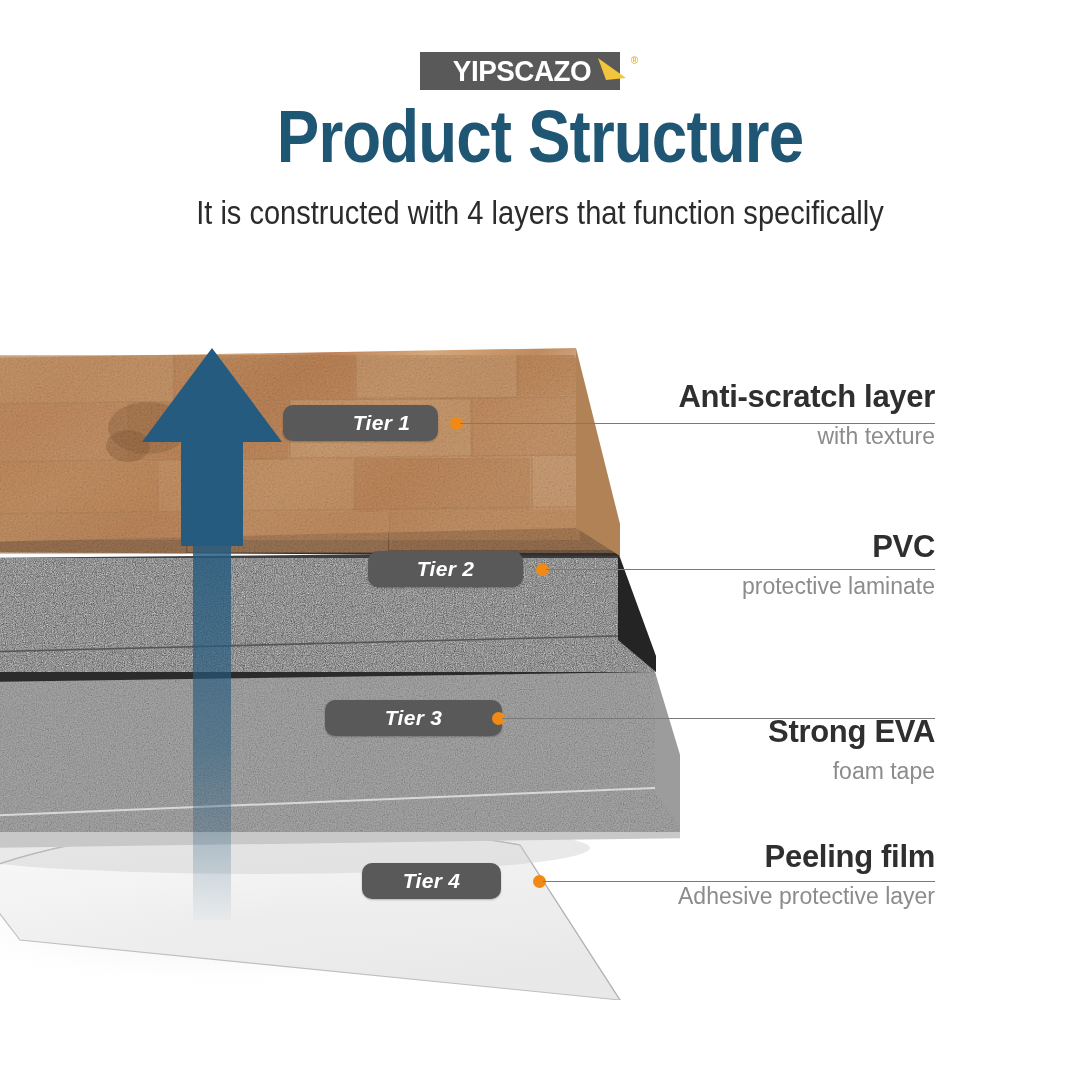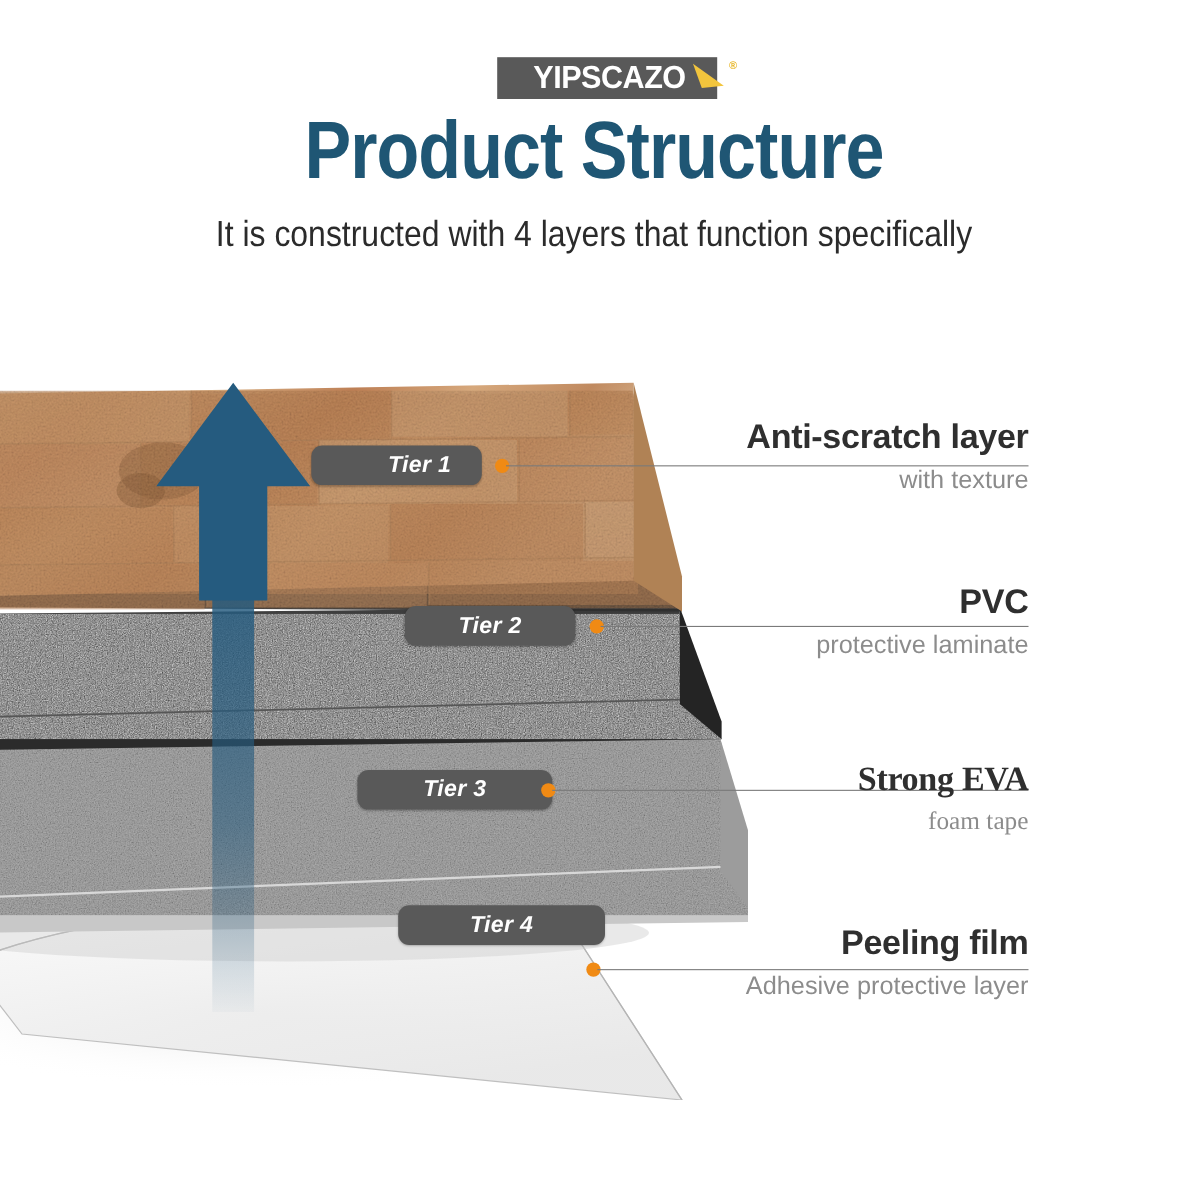--- a/index.html
+++ b/index.html
@@ -9,21 +9,21 @@
     font-family: "Liberation Sans", sans-serif;
     overflow: hidden;
   }
   #stage { position: relative; width: 1080px; height: 1080px; background: #fff; }
 
   
   #logo {
     position: absolute; left: 420px; top: 52px;
     width: 200px; height: 38px;
     background: #595959;
-    display: flex; align-items: center; justify-content: center; margin-left: 32px;
+    display: flex; align-items: center; justify-content: center;
   }
   #logo-text {
     color: #ffffff;
     font-size: 29px;
     font-weight: bold;
     letter-spacing: -0.5px;
     font-family: "Liberation Sans", sans-serif;
     transform: scaleX(0.96);
     line-height: 1;
     padding-left: 4px;
@@ -93,21 +93,21 @@
   #line1 { left: 460px; top: 423px; width: 475px; }
 
   #pill2 { left: 368px; top: 551px; width: 155px; }
   #dot2  { left: 536px; top: 563px; }
   #line2 { left: 546px; top: 569px; width: 389px; }
 
   #pill3 { left: 325px; top: 700px; width: 177px; }
   #dot3  { left: 492px; top: 712px; }
   #line3 { left: 502px; top: 718px; width: 433px; }
 
-  #pill4 { left: 362px; top: 823px; width: 188px; }
+  #pill4 { left: 362px; top: 863px; width: 139px; }
   #dot4  { left: 533px; top: 875px; }
   #line4 { left: 543px; top: 881px; width: 392px; }
 
   
   .label-group { position: absolute; width: 420px; text-align: right; }
   .label-title {
     position: relative;
     display: inline-block;
     color: #2f2f2f;
     font-size: 31px;
@@ -126,21 +126,21 @@
   .label-sub {
     color: #8c8c8c;
     font-size: 23px;
     font-weight: 300;
     margin-top: 11px;
     letter-spacing: 0px;
   }
 
   #lg1 { left: 515px; top: 381px; }
   #lg2 { left: 515px; top: 531px; }
-  #lg3 { left: 515px; top: 692px; font-family: Liberation Serif, serif; }
+  #lg3 { left: 515px; top: 716px; }
   #lg4 { left: 515px; top: 841px; }
 </style>
 </head>
 <body>
 
 <div id="stage">
 
   <div id="logo">
     <span id="logo-text">YIPSCAZO</span>
     <svg id="logo-swoosh" viewBox="0 0 34 32">

